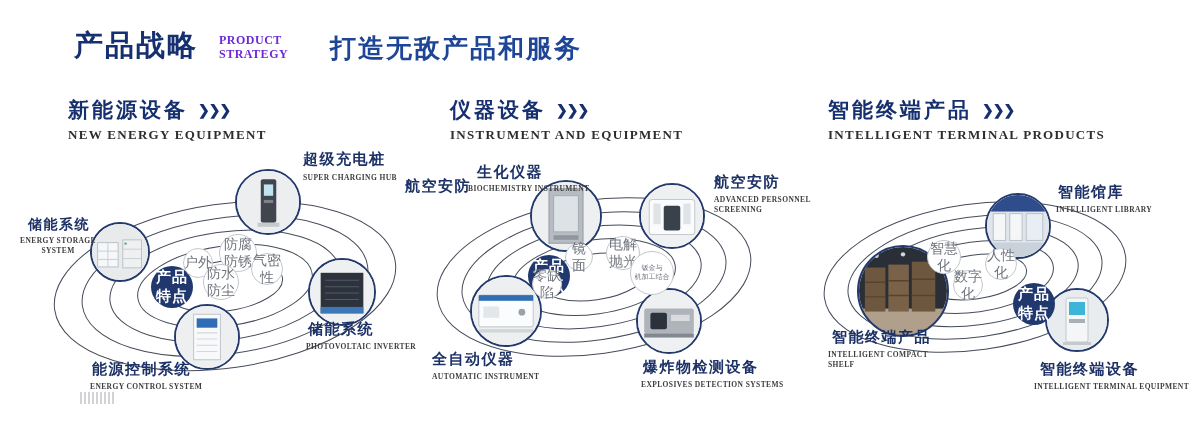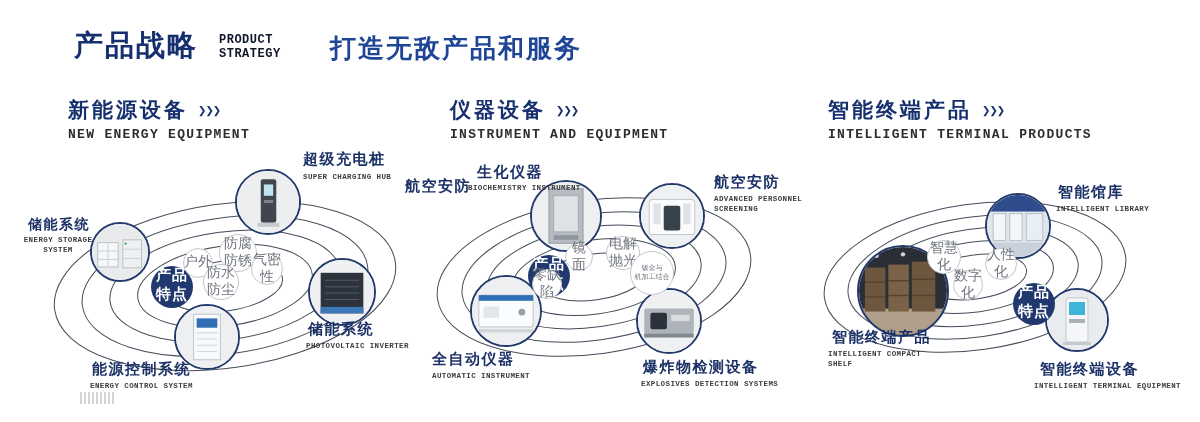--- a/index.html
+++ b/index.html
@@ -1,22 +1,22 @@
 <!DOCTYPE html>
 <html><head>
 <meta charset="utf-8">
 <style>
   html,body{margin:0;padding:0;background:#ffffff;}
   .canvas{
     position:relative;width:1200px;height:422px;background:#ffffff;overflow:hidden;
-    font-family:Liberation Mono, monospace;
+    font-family:Liberation Serif, serif;
   }
   
   .main-title{position:absolute;left:74px;top:26px;font-size:29px;font-weight:bold;color:#16306f;letter-spacing:2px;}
-  .subtitle{position:absolute;left:219px;top:34px;font-size:12px;font-weight:bold;color:#0f172a;line-height:1.15;white-space:pre-line;letter-spacing:.5px;}
+  .subtitle{position:absolute;left:219px;top:34px;font-size:12px;font-weight:bold;color:#6d28d9;line-height:1.15;white-space:pre-line;letter-spacing:.5px;}
   .tagline{position:absolute;left:330px;top:31px;font-size:26px;font-weight:bold;color:#1e4596;letter-spacing:2px;}
   
   .sec-title{position:absolute;font-size:21px;font-weight:bold;color:#16306f;letter-spacing:3px;white-space:nowrap;text-align:right;}
   .chevrons{font-size:14px;letter-spacing:-1px;margin-left:10px;color:#16306f;vertical-align:2px;}
   .sec-en{position:absolute;font-size:13px;font-weight:bold;color:#2d2d2d;letter-spacing:1.3px;white-space:nowrap;}
   
   .orbits{position:absolute;overflow:visible;}
   
   .pcircle{position:absolute;border-radius:50%;border:2px solid #243a6d;background:#fff;overflow:hidden;box-sizing:border-box;}
   .pcircle svg{display:block;width:100%;height:100%;}

